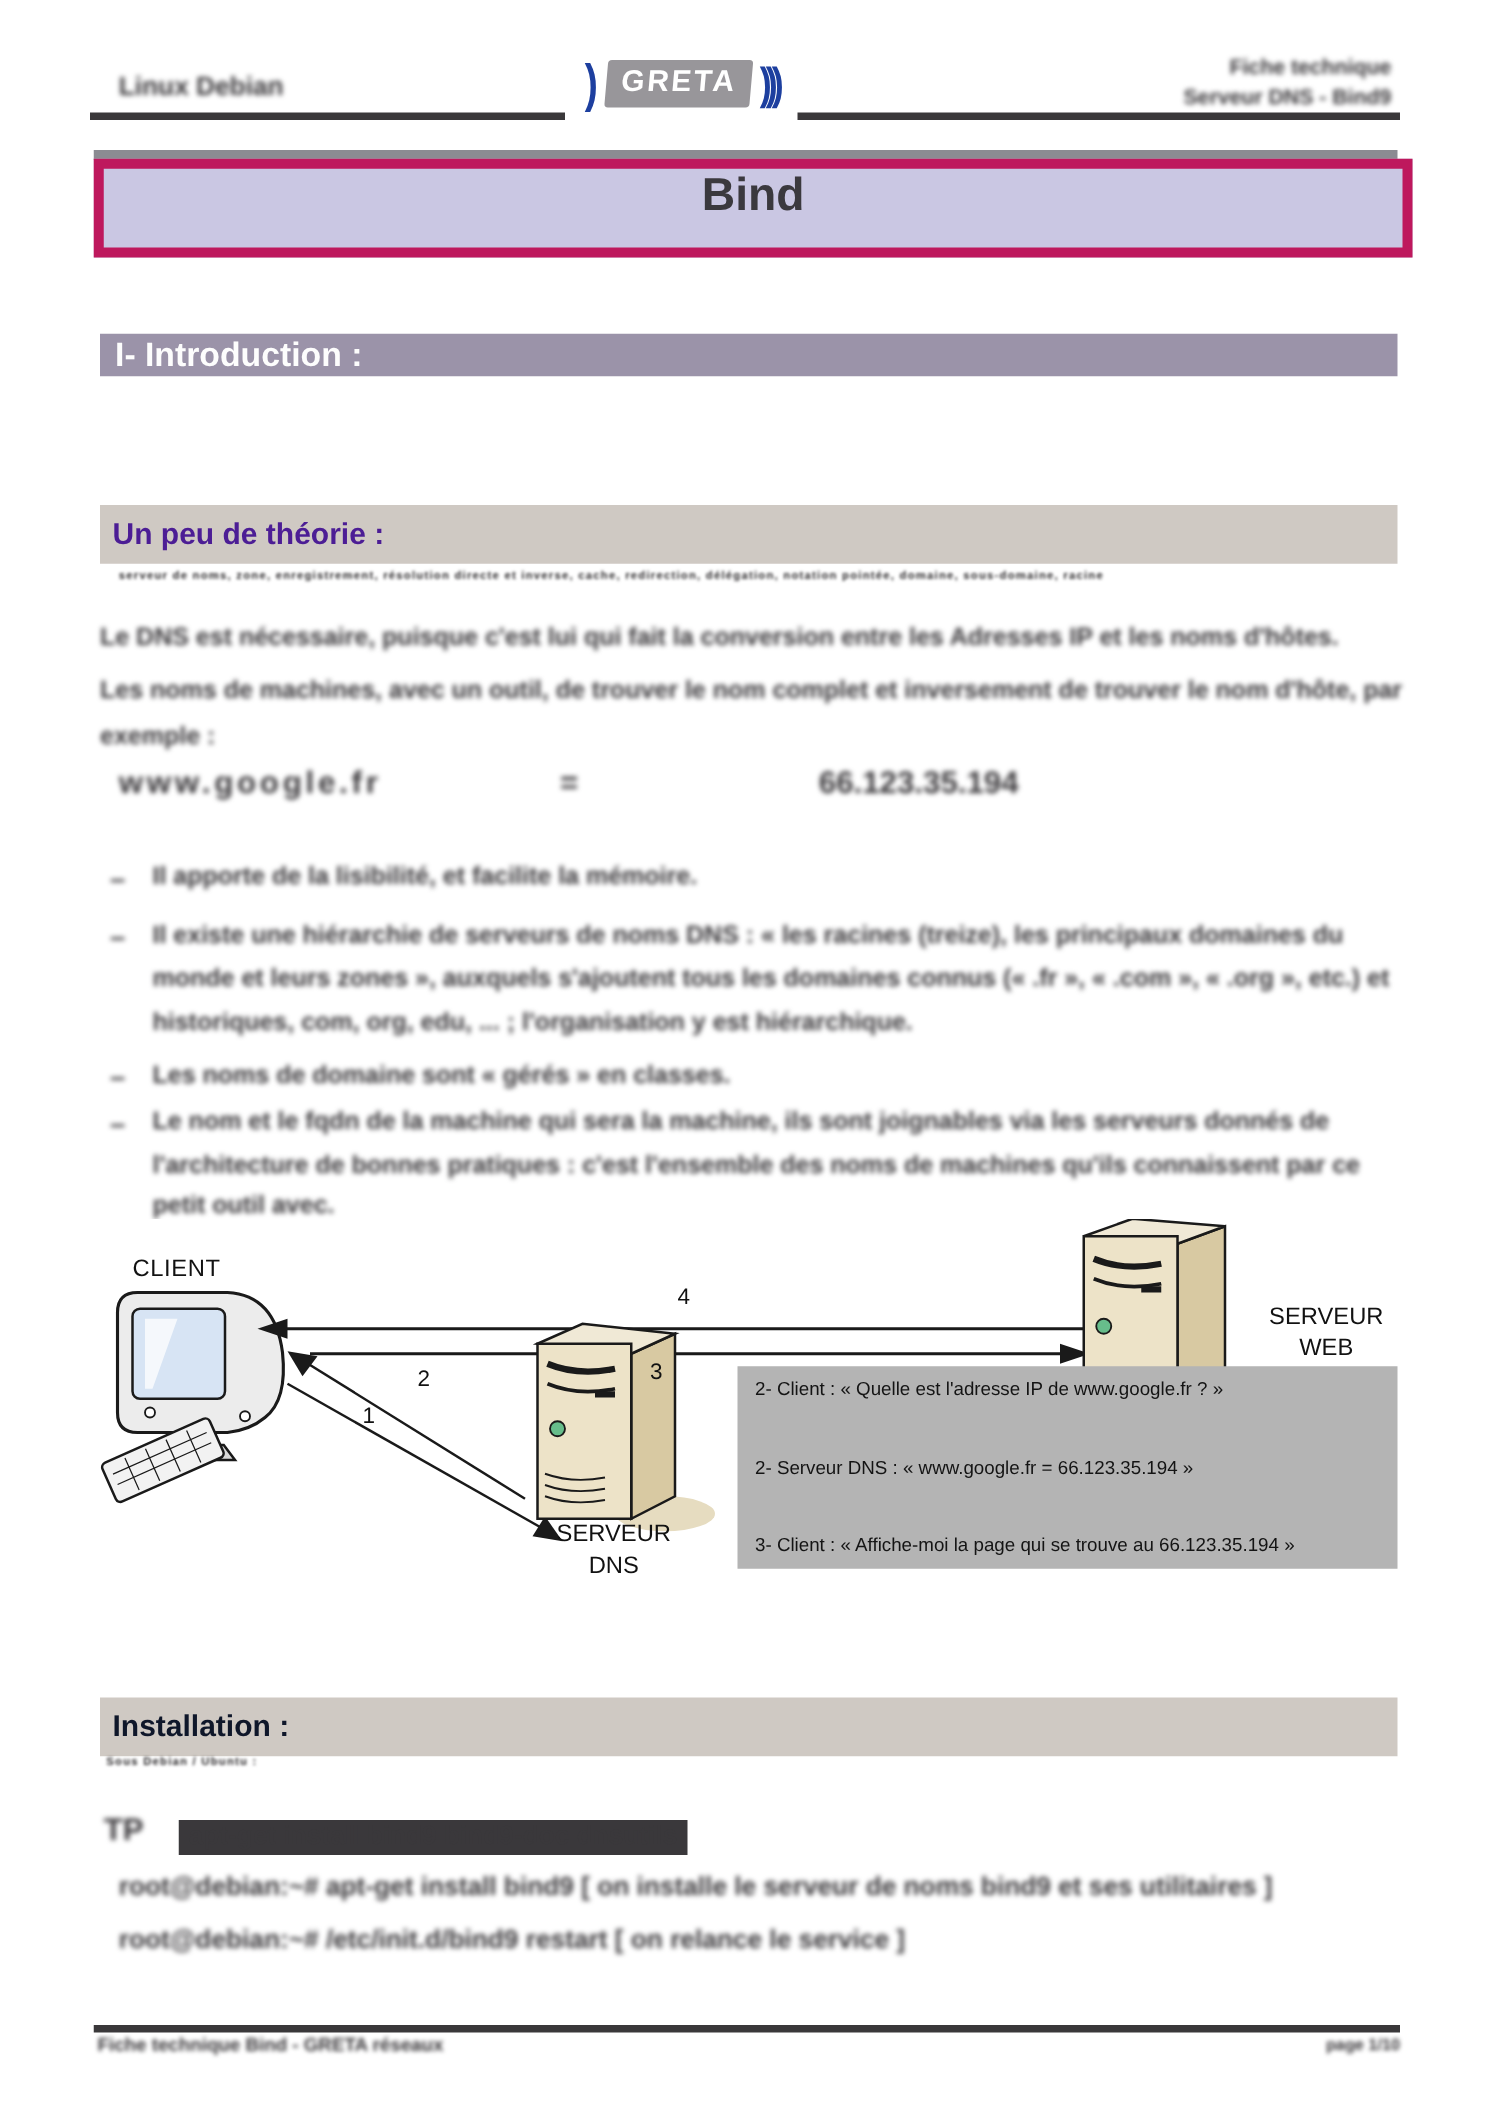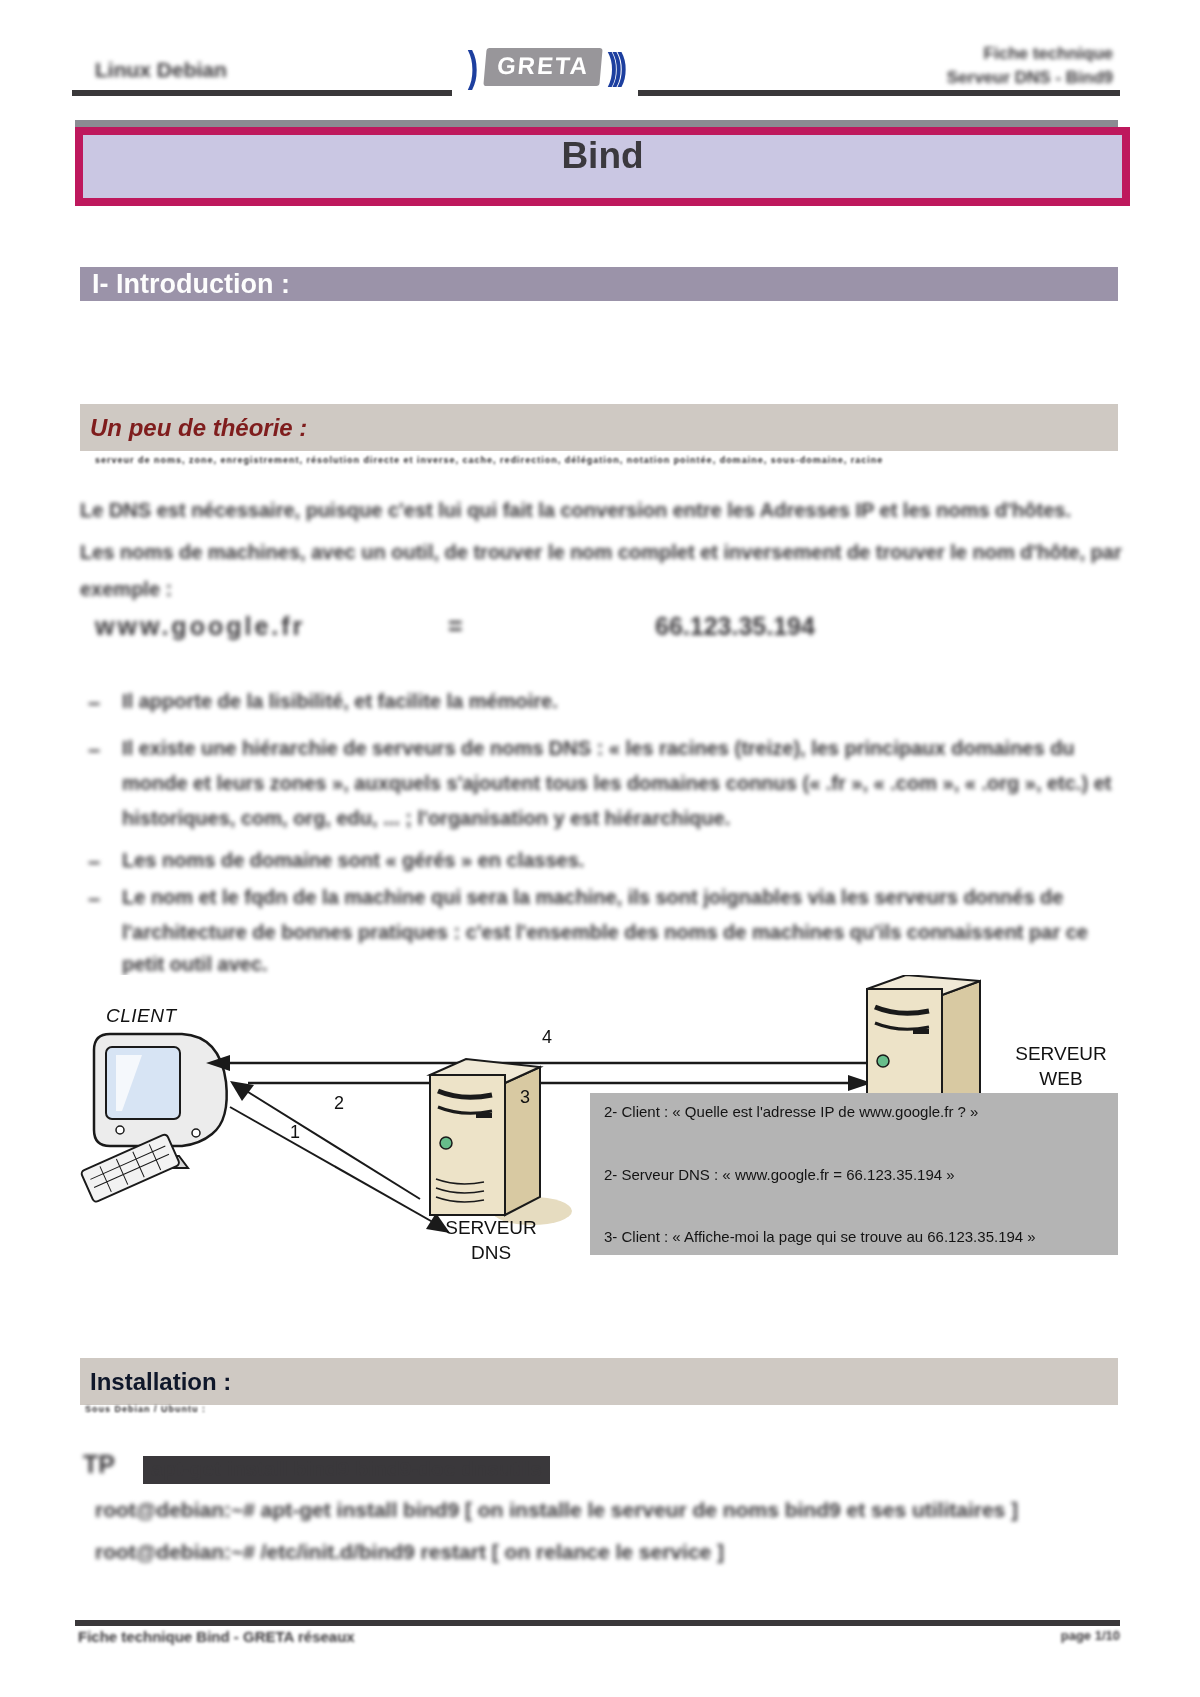--- a/index.html
+++ b/index.html
@@ -25,35 +25,35 @@
   .title-strip{left:75px;top:120px;width:1043px;height:8px;background:#8b8b92;}
   .title-box{left:75px;top:127px;width:1039px;height:63px;background:#cac7e3;border:8px solid #be185d;
              display:flex;align-items:flex-start;justify-content:center;}
   .title-text{font-size:37px;font-weight:700;color:#3b393e;}
 
   
   .bar-intro{left:80px;top:267px;width:1038px;height:34px;background:#9b93a9;display:flex;align-items:center;}
   .bar-intro span{color:#fdfdfd;font-size:27px;font-weight:700;padding-left:12px;}
   .bar-sub{left:80px;width:1038px;height:47px;background:#cfc9c3;display:flex;align-items:center;}
   .bar-sub span{font-size:24px;font-weight:700;padding-left:10px;}
-  .bar-theorie{top:404px;} .bar-theorie span{color:#7f1d1d;font-style:italic;}
+  .bar-theorie{top:404px;} .bar-theorie span{color:#4c1d95;}
   .bar-install{top:1358px;} .bar-install span{color:#0f172a;}
   .fineprint{font-size:9px;font-weight:700;color:#2c2a2c;letter-spacing:1px;}
 
   
   .bodyline{font-size:20px;color:#3a383b;white-space:nowrap;}
   .w600{font-weight:600;} .w700{font-weight:700;}
   .eq{font-size:25px;font-weight:700;}
   .bullet-marker{font-size:22px;font-weight:700;}
   .bline{position:absolute;white-space:nowrap;font-size:20px;}
 
   
   .diagram{left:80px;top:975px;width:1040px;height:283px;background:#ffffff;}
   .diagram svg{position:absolute;left:0;top:0;}
-  .dlabel{position:absolute;font-size:19px;color:#121212;letter-spacing:.5px;white-space:nowrap;font-style:italic;}
+  .dlabel{position:absolute;font-size:19px;color:#121212;letter-spacing:.5px;white-space:nowrap;}
   .dnum{position:absolute;font-size:18px;color:#121212;}
   .dlabel-block{position:absolute;text-align:center;font-size:19px;color:#121212;line-height:25px;}
   .legend{position:absolute;left:510px;top:118px;width:528px;height:162px;background:#b4b4b4;
           box-sizing:border-box;padding:10px 14px;display:flex;flex-direction:column;justify-content:space-between;}
   .legend div{font-size:15px;color:#141414;white-space:nowrap;}
 
   
   .tp-word{left:83px;top:1450px;font-size:25px;font-weight:700;}
   .redact{left:143px;top:1456px;font-size:21px;font-weight:700;background:#3a383b;color:#3a383b;
           padding:1px 8px 3px;white-space:nowrap;}

